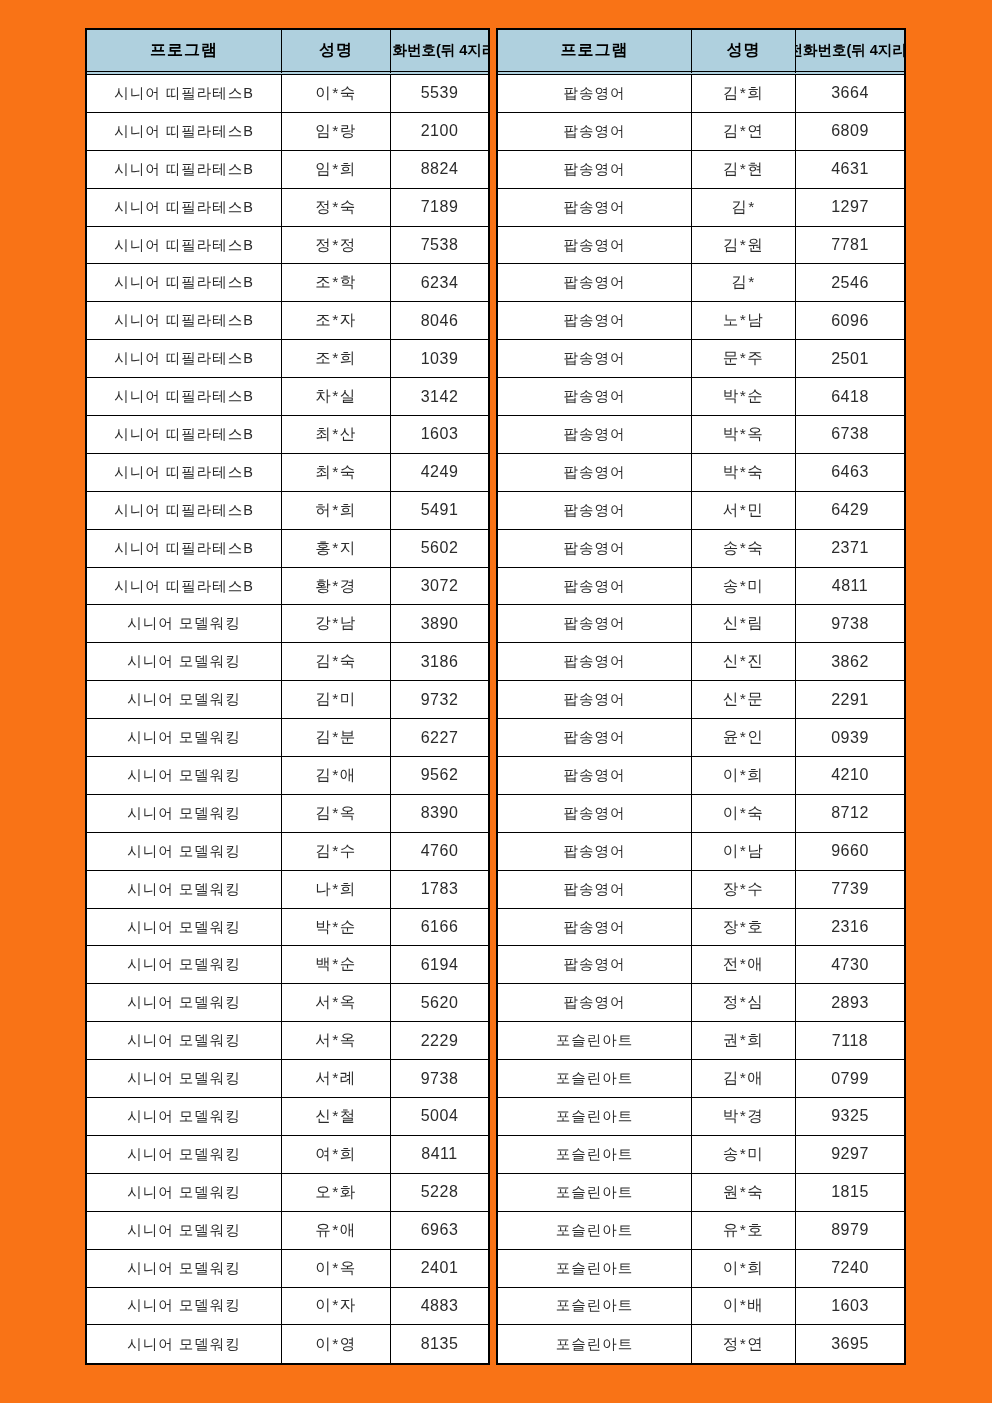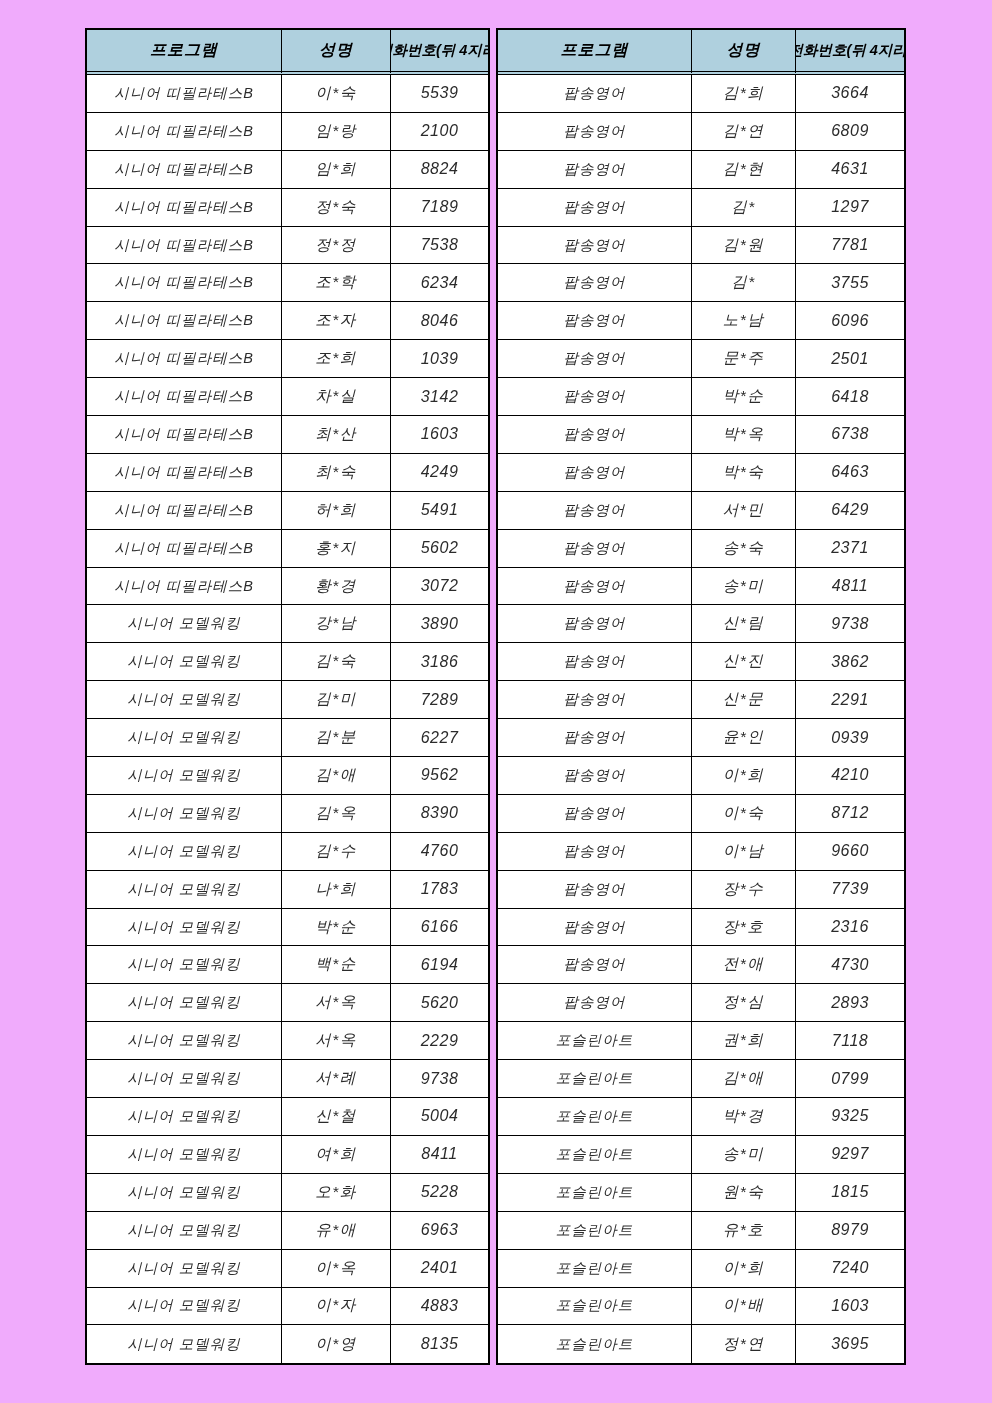--- a/index.html
+++ b/index.html
@@ -5,23 +5,22 @@
   html, body { margin: 0; padding: 0; }
   body {
     width: 992px; height: 1403px;
     background: #ffffff;
     font-family: "Liberation Sans", "DejaVu Sans", sans-serif;
     color: #000000;
   }
   .page {
     position: relative;
     width: 992px; height: 1403px;
-    background: #f0abfc;
+    background: #f97316;
     overflow: hidden;
-    font-style: italic;
   }
   .table-wrap {
     position: absolute;
     left: 85px; top: 28px;
     display: flex;
     gap: 6px;
   }
   .grid {
     display: grid;
     border: 2px solid #000000;
@@ -139,21 +138,21 @@
         <div class="cell td program">시니어 모델워킹</div>
         <div class="cell td name">강*남</div>
         <div class="cell td phone c3">3890</div>
 
         <div class="cell td program">시니어 모델워킹</div>
         <div class="cell td name">김*숙</div>
         <div class="cell td phone c3">3186</div>
 
         <div class="cell td program">시니어 모델워킹</div>
         <div class="cell td name">김*미</div>
-        <div class="cell td phone c3">7289</div>
+        <div class="cell td phone c3">9732</div>
 
         <div class="cell td program">시니어 모델워킹</div>
         <div class="cell td name">김*분</div>
         <div class="cell td phone c3">6227</div>
 
         <div class="cell td program">시니어 모델워킹</div>
         <div class="cell td name">김*애</div>
         <div class="cell td phone c3">9562</div>
 
         <div class="cell td program">시니어 모델워킹</div>
@@ -240,21 +239,21 @@
         <div class="cell td program">팝송영어</div>
         <div class="cell td name">김*</div>
         <div class="cell td phone c3">1297</div>
 
         <div class="cell td program">팝송영어</div>
         <div class="cell td name">김*원</div>
         <div class="cell td phone c3">7781</div>
 
         <div class="cell td program">팝송영어</div>
         <div class="cell td name">김*</div>
-        <div class="cell td phone c3">3755</div>
+        <div class="cell td phone c3">2546</div>
 
         <div class="cell td program">팝송영어</div>
         <div class="cell td name">노*남</div>
         <div class="cell td phone c3">6096</div>
 
         <div class="cell td program">팝송영어</div>
         <div class="cell td name">문*주</div>
         <div class="cell td phone c3">2501</div>
 
         <div class="cell td program">팝송영어</div>

